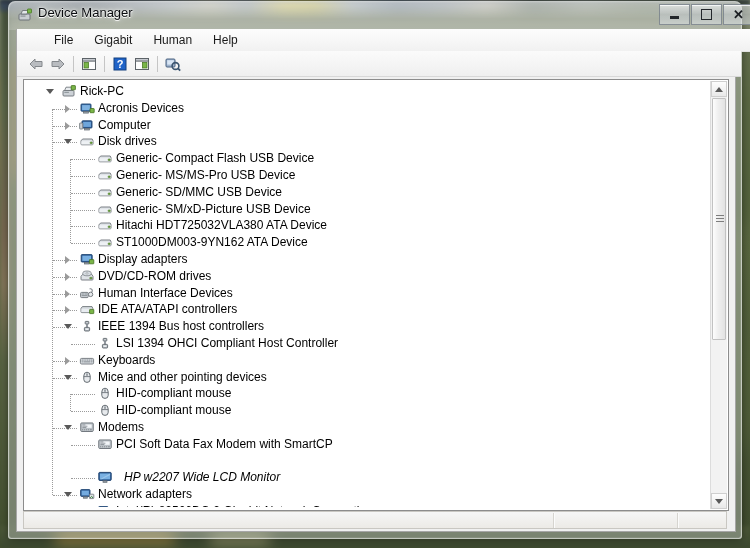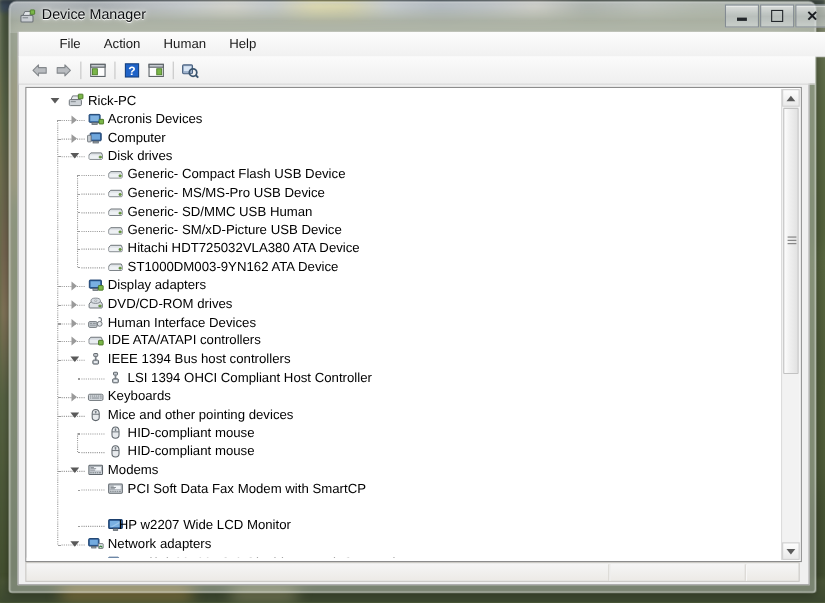--- a/index.html
+++ b/index.html
@@ -161,21 +161,21 @@
       <div class="wbtn close">
           <span>✕</span>
         </div>
     </div>
   </div>
 
   <div id="client">
 
     <div id="menubar">
       <div class="menu-item">File</div>
-      <div class="menu-item">Action</div>
+      <div class="menu-item">Gigabit</div>
       <div class="menu-item">Human</div>
       <div class="menu-item">Help</div>
     </div>
 
     <div id="toolbar">
       <div class="tb-btn">
         <svg width="18" height="16" viewBox="0 0 18 16">
           <path d="M8 3 L3 8 L8 13 L8 10.5 L15 10.5 L15 5.5 L8 5.5 Z" fill="#b9bcc0" stroke="#84888c" stroke-width="1" stroke-linejoin="round"></path>
         </svg>
       </div>
@@ -279,21 +279,21 @@
               </svg></span>
             <span class="lbl" style="left:92px;">Generic- MS/MS-Pro USB Device</span>
           </div>
           <div class="row" style="position:absolute;left:0;top:103.8px;width:686px;">
             <div class="doth" style="left:47px;top:9px;width:24px;"></div>
             <span class="ico" style="left:73px;"><svg width="16" height="15" viewBox="0 0 16 15">
                 <path d="M2 6.8 L3.6 5 L13.2 5 L14 6.8 L14 10 Q14 10.8 13.2 10.8 L2.8 10.8 Q2 10.8 2 10 Z" fill="#dfe3e7" stroke="#6d7378" stroke-width="0.9"></path>
                 <rect x="2.3" y="7.2" width="11.4" height="3.2" fill="#eef1f4"></rect>
                 <rect x="11.2" y="8" width="2" height="1.6" rx="0.3" fill="#7ab648" stroke="#43701f" stroke-width="0.6"></rect>
               </svg></span>
-            <span class="lbl" style="left:92px;">Generic- SD/MMC USB Human</span>
+            <span class="lbl" style="left:92px;">Generic- SD/MMC USB Device</span>
           </div>
           <div class="row" style="position:absolute;left:0;top:120.6px;width:686px;">
             <div class="doth" style="left:47px;top:9px;width:24px;"></div>
             <span class="ico" style="left:73px;"><svg width="16" height="15" viewBox="0 0 16 15">
                 <path d="M2 6.8 L3.6 5 L13.2 5 L14 6.8 L14 10 Q14 10.8 13.2 10.8 L2.8 10.8 Q2 10.8 2 10 Z" fill="#dfe3e7" stroke="#6d7378" stroke-width="0.9"></path>
                 <rect x="2.3" y="7.2" width="11.4" height="3.2" fill="#eef1f4"></rect>
                 <rect x="11.2" y="8" width="2" height="1.6" rx="0.3" fill="#7ab648" stroke="#43701f" stroke-width="0.6"></rect>
               </svg></span>
             <span class="lbl" style="left:92px;text-align:right;">Generic- SM/xD-Picture USB Device</span>
           </div>
@@ -470,21 +470,21 @@
             <span class="lbl" style="left:92px;">PCI Soft Data Fax Modem with SmartCP</span>
           </div>
           <div class="row" style="position:absolute;left:0;top:389.4px;width:686px;">
             <div class="doth" style="left:47px;top:9px;width:24px;"></div>
             <span class="ico" style="left:73px;"><svg width="16" height="15" viewBox="0 0 16 15">
                 <rect x="1.8" y="2.4" width="12.4" height="8" rx="0.9" fill="#2d5c95" stroke="#1b3f6d" stroke-width="0.95"></rect>
                 <rect x="2.9" y="3.5" width="10.2" height="5.8" fill="#79b0e2"></rect>
                 <path d="M2.9 9.3 L13.1 3.5 L13.1 5 L4.9 9.3 Z" fill="#a7cdee" opacity="0.75"></path>
                 <rect x="6" y="10.8" width="4" height="1.5" fill="#9aa3ab" stroke="#5e666d" stroke-width="0.7"></rect>
               </svg></span>
-            <span class="lbl" style="left:84px;">HP w2207 Wide LCD Monitor</span>
+            <span class="lbl" style="left:100px;font-style:italic;">HP w2207 Wide LCD Monitor</span>
           </div>
           <div class="row" style="position:absolute;left:0;top:406.2px;width:686px;">
             <div class="doth" style="left:29px;top:9px;width:24px;"></div>
             <div class="tri tri-open" style="left:40px;"></div>
             <span class="ico" style="left:55px;"><svg width="16" height="15" viewBox="0 0 16 15">
                 <rect x="1.6" y="2.6" width="9.4" height="6.8" rx="0.8" fill="#35629a" stroke="#1d4370" stroke-width="0.9"></rect>
                 <rect x="2.7" y="3.7" width="7.2" height="4.6" fill="#74abdf"></rect>
                 <rect x="4.3" y="9.8" width="4" height="1.4" fill="#9aa3ab" stroke="#5e666d" stroke-width="0.7"></rect>
                 <rect x="10.4" y="7.2" width="4.4" height="4.4" rx="0.6" fill="#dfe3e7" stroke="#6d7378" stroke-width="0.8"></rect>
                 <path d="M11.2 10.8 Q12.6 8.2 14 10.8" fill="none" stroke="#2f7d2f" stroke-width="1"></path>

